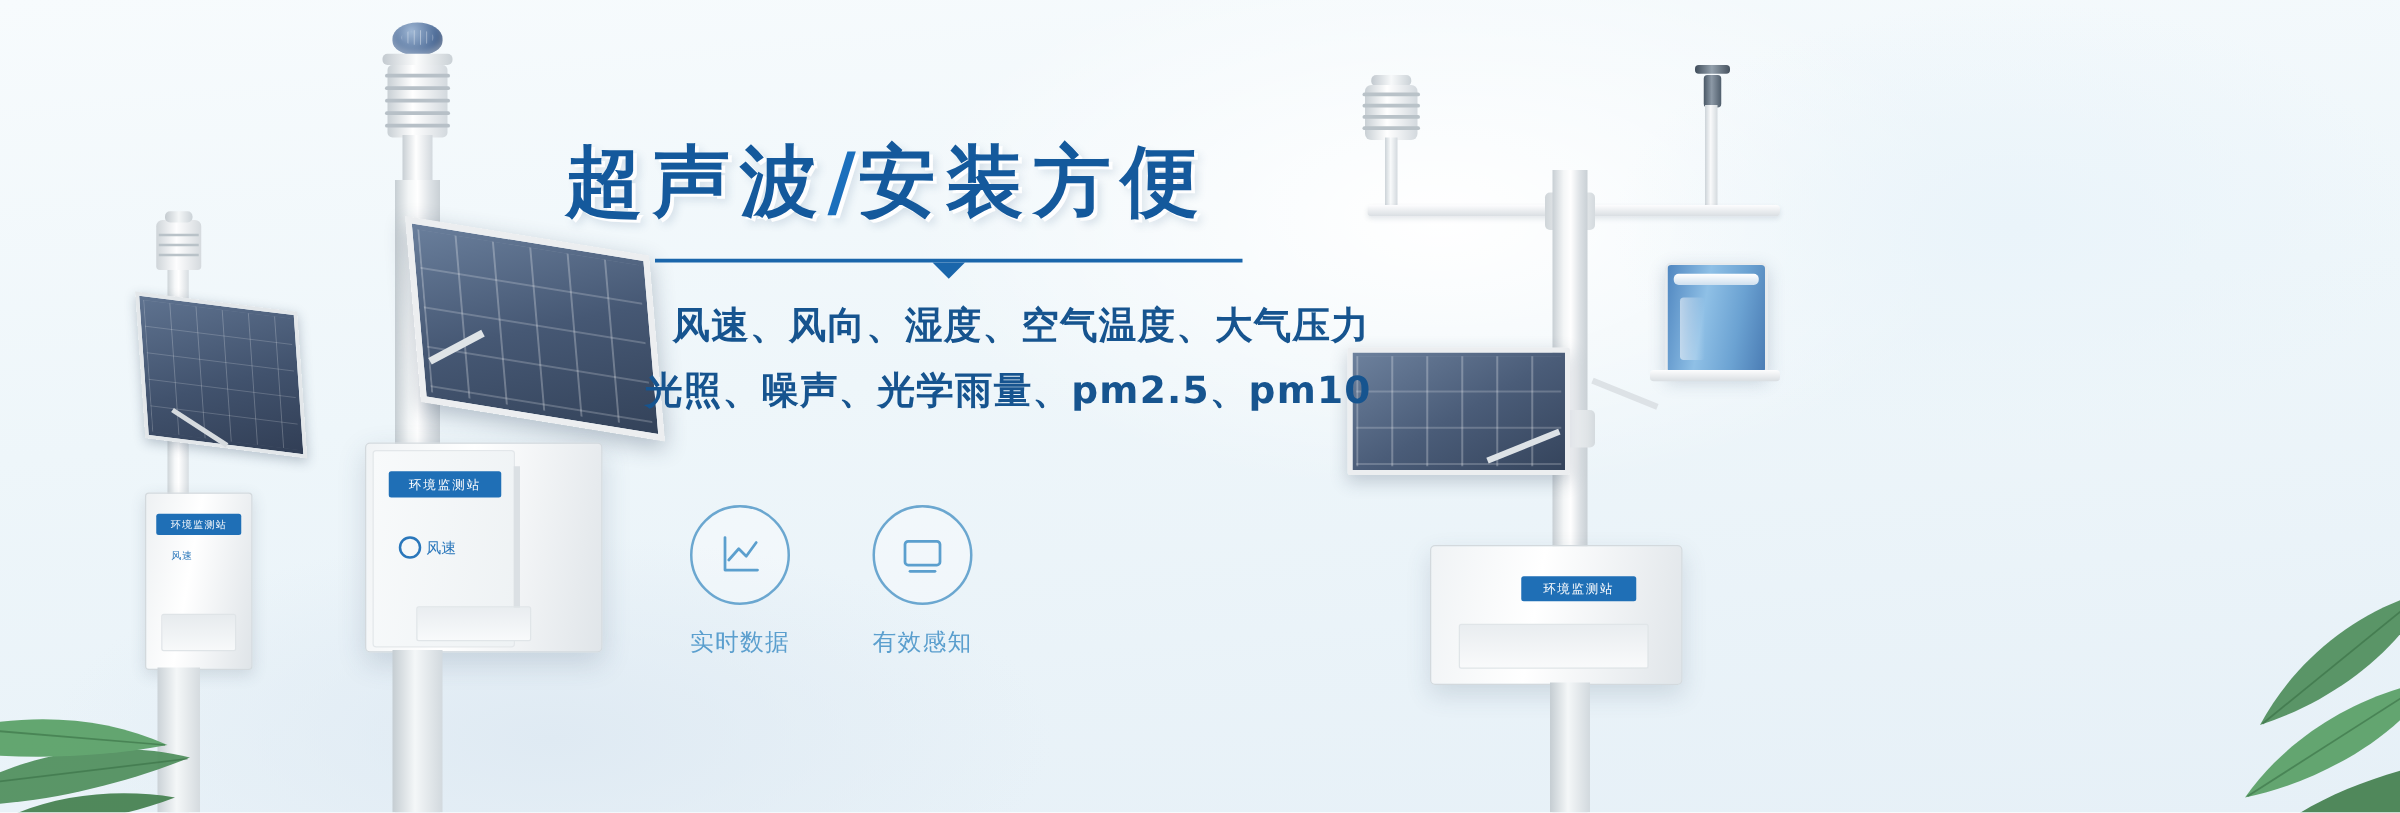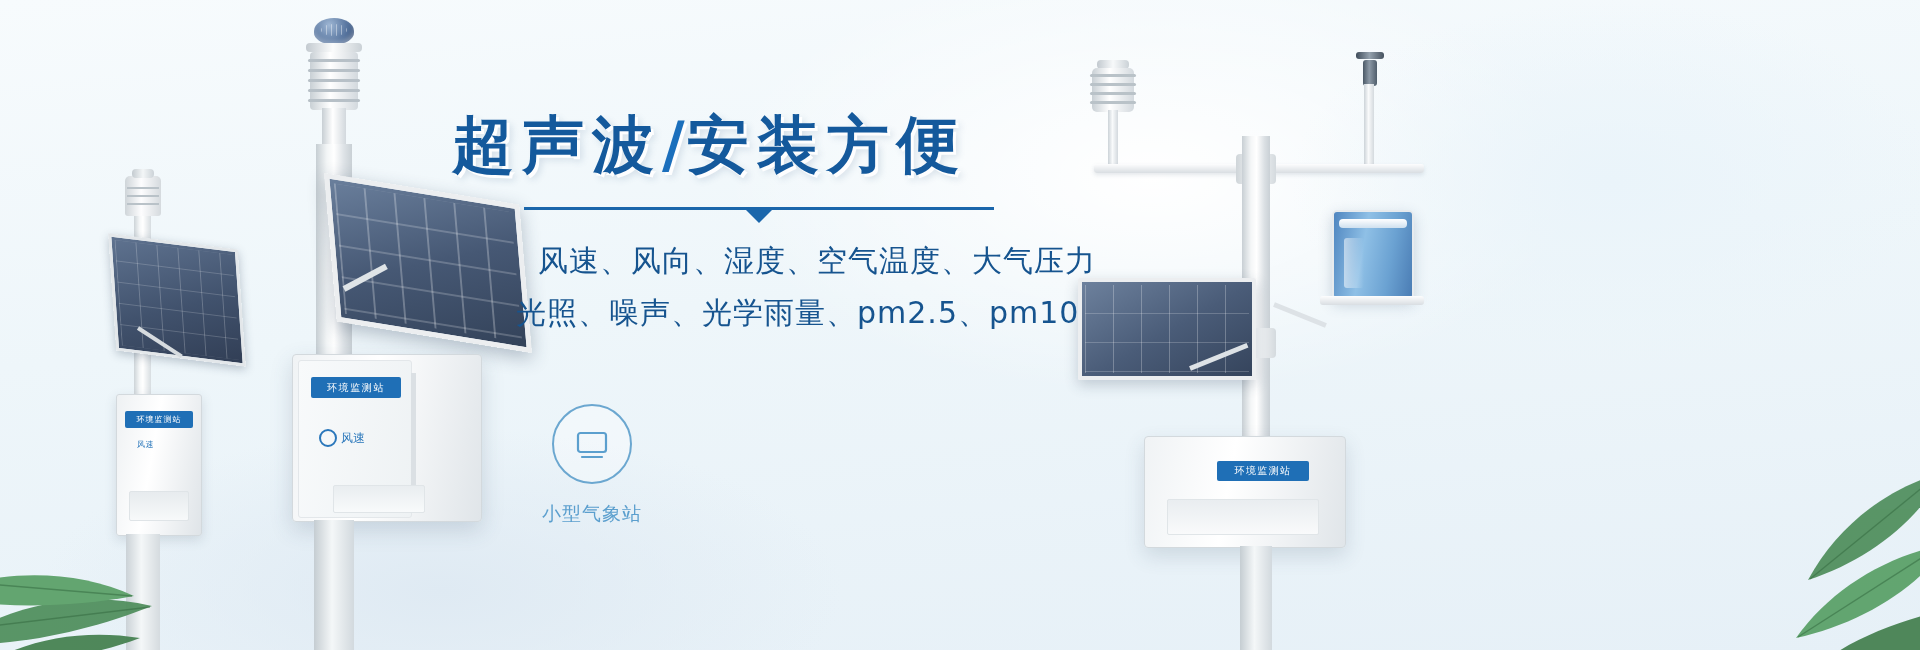--- a/index.html
+++ b/index.html
@@ -34,21 +34,21 @@
   .title .slash{color:#1b6fbc;font-weight:700;letter-spacing:2px;}
   .rule-wrap{position:relative;margin:26px 0 0 72px;width:470px;height:12px;}
   .rule{position:absolute;left:0;top:4px;width:470px;height:3px;background:#1a66ab;}
   .rule:after{
     content:"";position:absolute;left:50%;top:3px;margin-left:-13px;
     border-left:13px solid transparent;border-right:13px solid transparent;
     border-top:13px solid #1a66ab;
   }
   .sub{
     margin-top:20px;font-size:30px;line-height:1.72;color:#16548f;
-    letter-spacing:1px;white-space:nowrap;font-weight:400;
+    letter-spacing:1px;white-space:nowrap;font-weight:700;
     font-family:"DejaVu Sans","Liberation Sans",sans-serif;
   }
   .sub div{padding-left:86px;}
   .sub div:last-child{padding-left:64px;}
 
   
   .features{position:absolute;left:550px;top:404px;display:flex;gap:62px;}
   .feat{width:84px;display:flex;flex-direction:column;align-items:center;}
   .feat .ring{
     width:76px;height:76px;border-radius:50%;
@@ -332,27 +332,36 @@
     </div>
 
     <div class="sub">
       <div>风速、风向、湿度、空气温度、大气压力</div>
       <div>光照、噪声、光学雨量、pm2.5、pm10</div>
     </div>
   </div>
 
   <div class="features">
 
+    <div class="feat">
+      <div class="ring">
+        <svg width="40" height="40" viewBox="0 0 40 40" fill="none" stroke="#5b9fce" stroke-width="2.2" stroke-linecap="round" stroke-linejoin="round">
+          <polyline points="8,6 8,32 34,32"></polyline>
+          <polyline points="11,24 19,15 25,21 33,10"></polyline>
+        </svg>
+      </div>
+      <div class="lab">实时数据</div>
+    </div>
 
 
     <div class="feat">
       <div class="ring">
         <svg width="40" height="40" viewBox="0 0 40 40" fill="none" stroke="#5b9fce" stroke-width="2.2" stroke-linecap="round" stroke-linejoin="round">
           <rect x="6" y="9" width="28" height="19" rx="2.5"></rect>
           <line x1="10" y1="33" x2="30" y2="33"></line>
         </svg>
       </div>
-      <div class="lab">小型气象站</div>
+      <div class="lab">有效感知</div>
     </div>
 
 
   </div>
 </div>
 
 </body></html>

